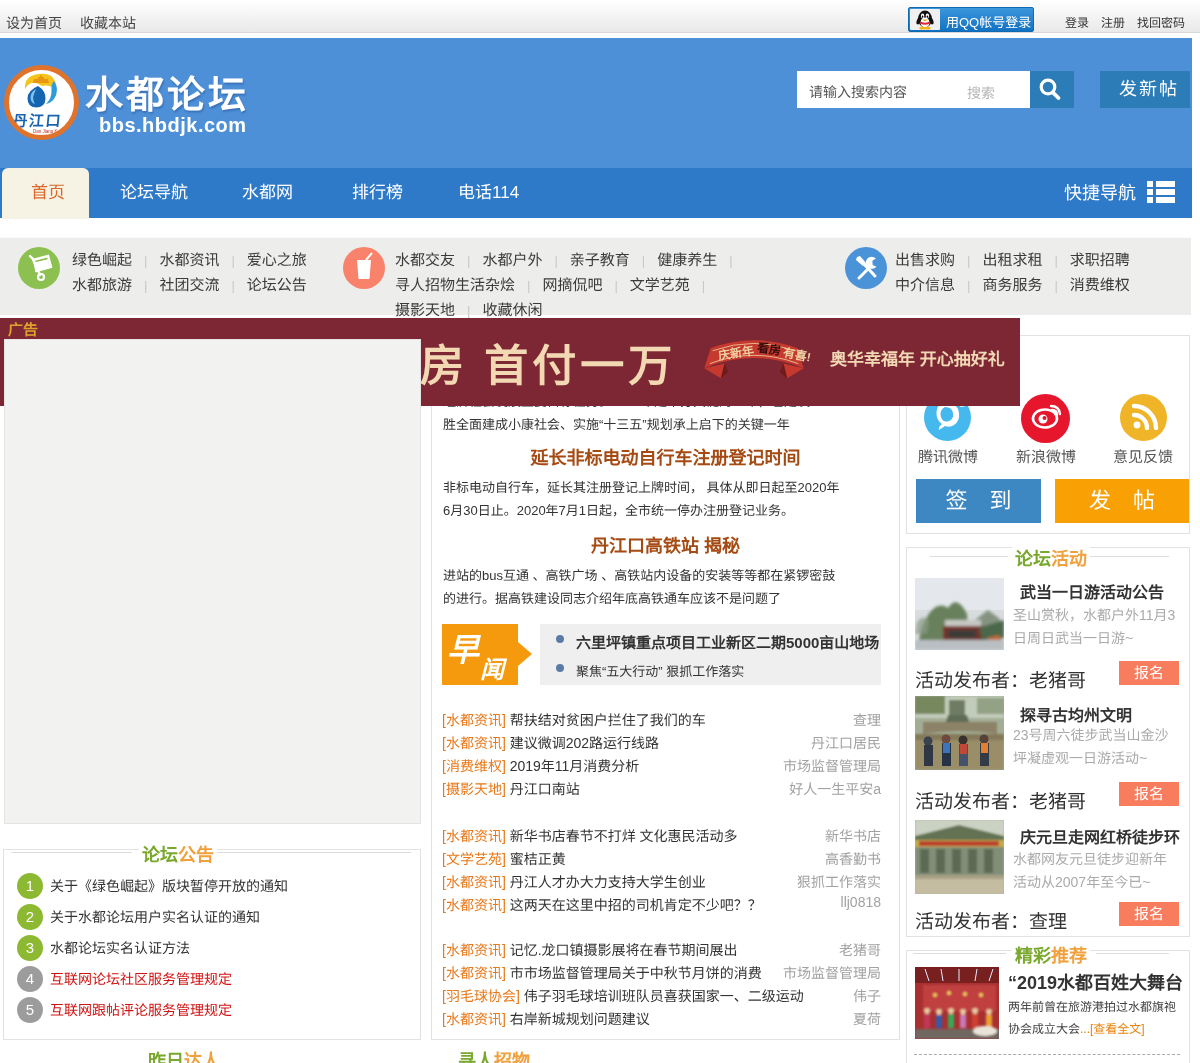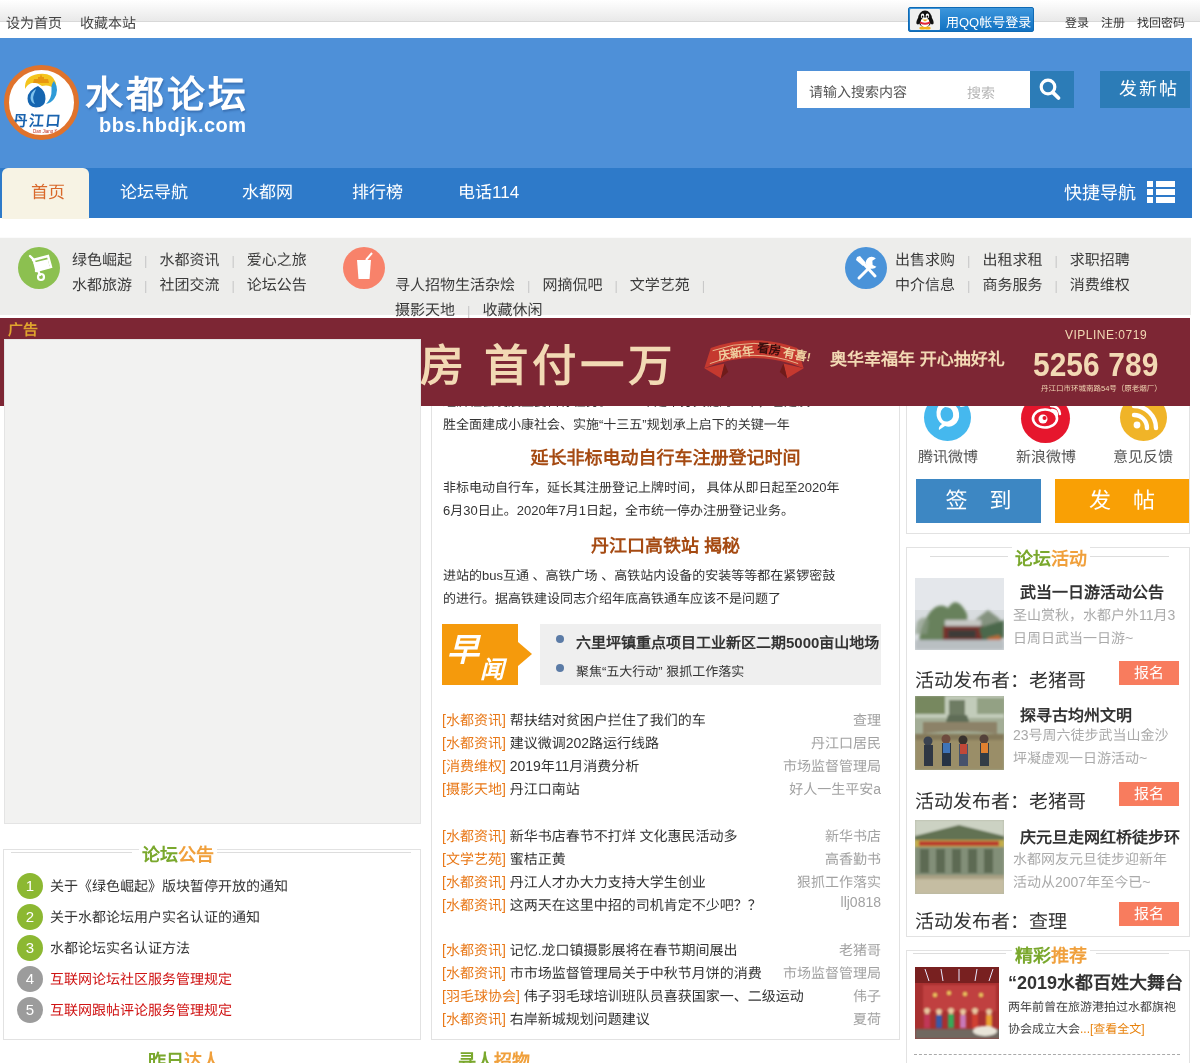--- a/index.html
+++ b/index.html
@@ -1,21 +1,21 @@
 <!DOCTYPE html>
 <html lang="zh-CN"><head>
 <meta charset="utf-8">
 <title>水都论坛</title>
 <style>
 * { margin:0; padding:0; box-sizing:border-box; }
 html,body { width:1200px; height:1063px; overflow:hidden; }
 body { position:relative; font-family:"Liberation Sans",sans-serif; background:#fff; color:#333; }
 
 
-#topbar { position:absolute; top:0; left:0; width:1200px; height:22px;
+#topbar { position:absolute; top:0; left:0; width:1200px; height:33px;
   background:linear-gradient(#ffffff,#e9e9e9); border-bottom:1px solid #d8d8d8; font-size:14px; color:#444; }
 #topbar .lft { position:absolute; left:6px; top:12px; white-space:nowrap; }
 #topbar .lft span { margin-right:18px; }
 #qqbtn { position:absolute; left:908px; top:7px; width:126px; height:25px; border:1px solid #0f6ab4; background:linear-gradient(#3c96dc,#1272c2); border-radius:2px; }
 #qqbtn .pg { position:absolute; left:1px; top:1px; width:30px; height:21px; background:#f0f0f0; border-radius:1px; }
 #qqbtn .txt { position:absolute; left:37px; top:4px; color:#fff; font-size:13px; white-space:nowrap; }
 #topbar .rgt { position:absolute; left:1065px; top:13px; color:#333; white-space:nowrap; font-size:12px; }
 #topbar .rgt span { margin-right:12px; }
 
 
@@ -37,21 +37,21 @@
 #qicon { position:absolute; left:1147px; top:13px; width:28px; height:22px; }
 #qicon div { position:absolute; height:6px; background:#fff; }
 
 
 #cats { position:absolute; top:237px; left:0; width:1191px; height:78px; background:#ededeb; border-top:1px solid #fbfbfb; font-size:15px; color:#3b3b3b; }
 .cicon { position:absolute; width:42px; height:42px; border-radius:50%; top:9px; }
 .crow { position:absolute; white-space:nowrap; }
 .crow .sp { color:#c8c8c8; padding:0 12px; font-size:13px; }
 
 
-#banner { position:absolute; top:318px; left:0; width:1190px; height:88px; background:#7d2634; z-index:5; overflow:hidden; color:#f2d9b4; }
+#banner { position:absolute; top:318px; left:0; width:1020px; height:88px; background:#7d2634; z-index:5; overflow:hidden; color:#f2d9b4; }
 #banner .ad { position:absolute; left:8px; top:0px; font-size:15px; font-weight:bold; color:#dfa42e; }
 #banner .big { position:absolute; left:420px; top:12px; font-size:44px; font-weight:bold; letter-spacing:4px; white-space:nowrap; }
 #banner .mid { position:absolute; left:830px; top:27px; font-size:17px; font-weight:bold; white-space:nowrap; }
 #banner .vip { position:absolute; left:1065px; top:10px; font-size:12px; font-weight:normal; letter-spacing:0.5px; white-space:nowrap; }
 #banner .num { position:absolute; left:1033px; top:27px; font-size:34px; font-weight:bold; white-space:nowrap; transform:scaleX(.88); transform-origin:0 0; }
 #banner .addr { position:absolute; left:1041px; top:64px; font-size:7.5px; white-space:nowrap; }
 
 
 .box { position:absolute; background:#fff; border:1px solid #e2e2e2; }
 #slider { position:absolute; left:4px; top:339px; width:417px; height:485px; background:#f2f2f1; border:1px solid #e4e4e4; z-index:10; }
@@ -156,20 +156,21 @@
     <rect x="16" y="14" width="15" height="9" fill="#fff" transform="rotate(-14 23 18)"></rect>
     <circle cx="23" cy="30" r="3" fill="none" stroke="#fff" stroke-width="2.2"></circle>
   </svg></div>
   <div class="crow" style="left:72px; top:10px;">绿色崛起<span class="sp">|</span>水都资讯<span class="sp">|</span>爱心之旅</div>
   <div class="crow" style="left:72px; top:35px;">水都旅游<span class="sp">|</span>社团交流<span class="sp">|</span>论坛公告</div>
 
   <div class="cicon" style="left:343px; background:#f8826a;"><svg width="42" height="42" viewBox="0 0 42 42">
     <path d="M14 13 L28 13 L26.5 32 L15.5 32 Z" fill="#fff"></path>
     <line x1="23" y1="13" x2="29" y2="6" stroke="#fff" stroke-width="2"></line>
   </svg></div>
+  <div class="crow" style="left:395px; top:10px;">水都交友<span class="sp">|</span>水都户外<span class="sp">|</span>亲子教育<span class="sp">|</span>健康养生<span class="sp">|</span></div>
   <div class="crow" style="left:395px; top:35px;">寻人招物生活杂烩<span class="sp">|</span>网摘侃吧<span class="sp">|</span>文学艺苑<span class="sp">|</span></div>
   <div class="crow" style="left:395px; top:60px;">摄影天地<span class="sp">|</span>收藏休闲</div>
 
   <div class="cicon" style="left:845px; background:#4a93d9;"><svg width="42" height="42" viewBox="0 0 42 42">
     <path d="M12 10 l3-1 6 7 -3 3 -7-6 Z" fill="#fff"></path>
     <line x1="18" y1="16" x2="30" y2="29" stroke="#fff" stroke-width="3" stroke-linecap="round"></line>
     <path d="M30 11 a6 6 0 1 0 2 8 l-4-1 -1-4 Z" fill="#fff" transform="rotate(10 28 16)"></path>
     <line x1="25" y1="20" x2="14" y2="31" stroke="#fff" stroke-width="3" stroke-linecap="round"></line>
   </svg></div>
   <div class="crow" style="left:895px; top:10px;">出售求购<span class="sp">|</span>出租求租<span class="sp">|</span>求职招聘</div>

